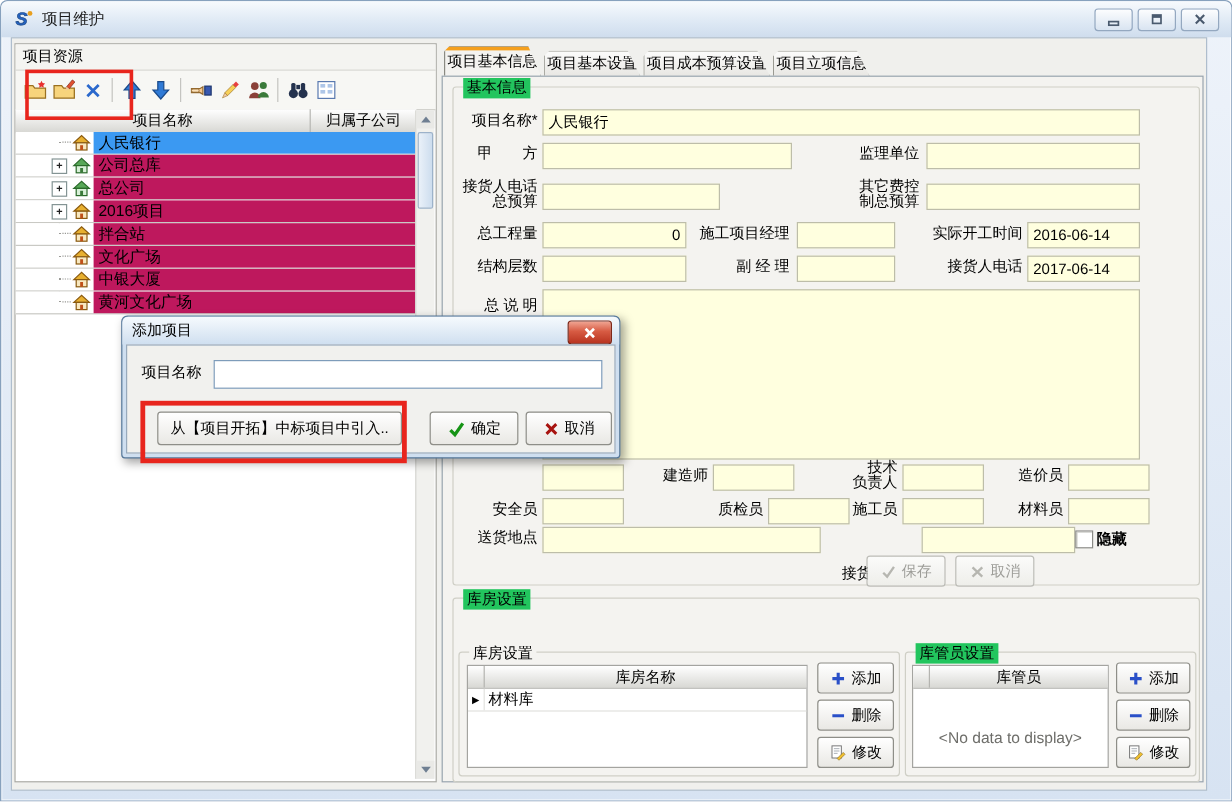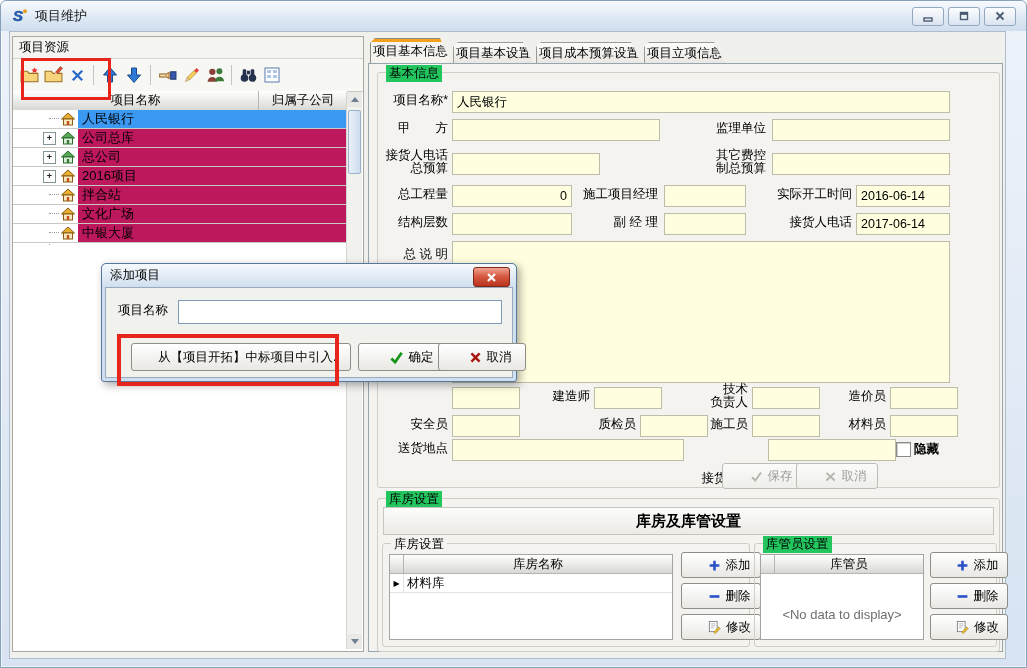--- a/index.html
+++ b/index.html
@@ -37,21 +37,21 @@
   .tab{position:relative;height:21px;padding:0 2px;display:flex;align-items:center;font-size:12.5px;background:linear-gradient(#fcfcfb,#e7e6e2);border:1px solid #9a9a92;border-bottom:none;border-radius:3px 7px 0 0;clip-path:polygon(0 100%,0 5px,5px 0,calc(100% - 11px) 0,100% 100%);}
   .tab.active{height:25px;background:#f4f3f0;border-color:#8a8a82;}
   .tab.active::before{content:"";position:absolute;left:0;top:0;right:0;height:3px;background:#f5a01e;}
   .content{position:absolute;left:0;top:27px;right:0;bottom:0;background:#f4f3f0;border:1px solid #98a4ae;}
   .groupbox{position:absolute;border:1px solid #cfcfc6;border-radius:3px;}
   .gb-title{position:absolute;top:-8px;left:8px;background:#22c55e;padding:0 3px;font-size:12.5px;}
   .lbl{position:absolute;height:20px;display:flex;align-items:center;justify-content:flex-end;text-align:right;font-size:12.5px;white-space:pre-line;line-height:1.05;}
   .fld{position:absolute;height:20px;background:#ffffdf;border:1px solid #bdbda9;font-size:12.5px;padding:0 4px;display:flex;align-items:center;overflow:hidden;}
   .fld.num{justify-content:flex-end;}
   .fld.area{align-items:flex-start;}
-  .btn{background:linear-gradient(#ffffff,#e9e8e4);border:1px solid #8e8e88;border-radius:3px;font-size:12.5px;display:flex;align-items:center;justify-content:center;gap:5px;color:#000;padding-left:16px;}
+  .btn{background:linear-gradient(#ffffff,#e9e8e4);border:1px solid #8e8e88;border-radius:3px;font-size:12.5px;display:flex;align-items:center;justify-content:center;gap:5px;color:#000;}
   .btn.disabled{color:#9d9d98;border-color:#bdbdb8;background:linear-gradient(#fbfbfa,#eeeeea);}
   .checkbox{position:absolute;width:13px;height:13px;background:#fff;border:1px solid #8a8a86;box-shadow:inset 1px 1px 0 #d0d0cc;}
   .blbl{position:absolute;font-size:12.5px;font-weight:bold;display:flex;align-items:center;height:20px;}
   
   .wh-banner{position:absolute;display:flex;align-items:center;justify-content:center;font-weight:bold;font-size:15px;background:linear-gradient(#fcfcfb,#eceae5);border:1px solid #c6c6be;}
   .subgroup{position:absolute;border:1px solid #cfcfc6;border-radius:3px;}
   .wtable{position:absolute;background:#fff;border:1px solid #a4a4a0;}
   .wt-head{height:18px;display:flex;border-bottom:1px solid #b4b4b0;background:linear-gradient(#ffffff,#d8d8d4);}
   .wt-head .mk{width:13px;border-right:1px solid #b4b4b0;}
   .wt-head .ht{flex:1;display:flex;align-items:center;justify-content:center;font-size:12.5px;}
@@ -247,20 +247,29 @@
         </div>
         <div class="trow">
           <span class="hline"></span>
           <svg class="house" width="16" height="16" viewBox="0 0 16 16">
               <path d="M1.5 8 L8 2 L14.5 8 Z" fill="#e8b030" stroke="#8a5a10"></path>
               <rect x="3.5" y="8" width="9" height="6" fill="#f8e8c0" stroke="#8a5a10"></rect>
               <rect x="6.8" y="10" width="2.4" height="4" fill="#c05018"></rect>
             </svg>
           <div class="tcell">中银大厦</div>
         </div>
+        <div class="trow">
+          <span class="hline"></span>
+          <svg class="house" width="16" height="16" viewBox="0 0 16 16">
+              <path d="M1.5 8 L8 2 L14.5 8 Z" fill="#e8b030" stroke="#8a5a10"></path>
+              <rect x="3.5" y="8" width="9" height="6" fill="#f8e8c0" stroke="#8a5a10"></rect>
+              <rect x="6.8" y="10" width="2.4" height="4" fill="#c05018"></rect>
+            </svg>
+          <div class="tcell">黄河文化广场</div>
+        </div>
       </div>
 
       <div class="vscroll">
         <div class="sb-arrow" style="top:0;">
             <span class="tri-up"></span>
           </div>
         <div class="sb-thumb"></div>
         <div class="sb-arrow" style="bottom:0;">
             <span class="tri-down"></span>
           </div>
@@ -346,21 +355,20 @@
           <div class="btn disabled" style="position:absolute;left:418px;top:390px;width:64px;height:24px;">
             <svg width="13" height="13" viewBox="0 0 16 16">
                 <path d="M3 3.5 L13 13 M13 3.5 L3 13" fill="none" stroke="#b6b6b0" stroke-width="2.4"></path>
               </svg>
             <span>取消</span>
           </div>
         </div>
 
         <div class="groupbox" style="left:8px;top:434px;width:621px;height:152px;">
           <span class="gb-title">库房设置</span>
-          <div class="wh-banner" style="left:5px;top:8px;right:5px;height:26px;">库房及库管设置</div>
 
           <div class="subgroup" style="left:4px;top:44px;width:366px;height:102px;">
             <span class="gb-title" style="background:#f4f3f0;">库房设置</span>
             <div class="wtable" style="left:6px;top:10px;width:282px;height:84px;">
               <div class="wt-head">
                   <div class="mk"></div>
                   <div class="ht">库房名称</div>
                 </div>
               <div class="wt-row">
                 <div class="mk">▶</div>

